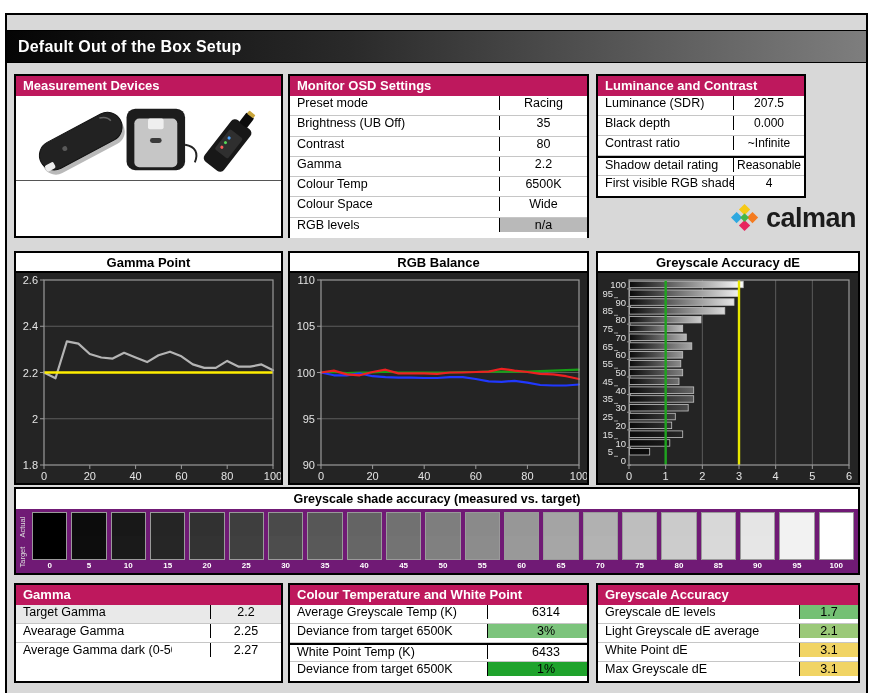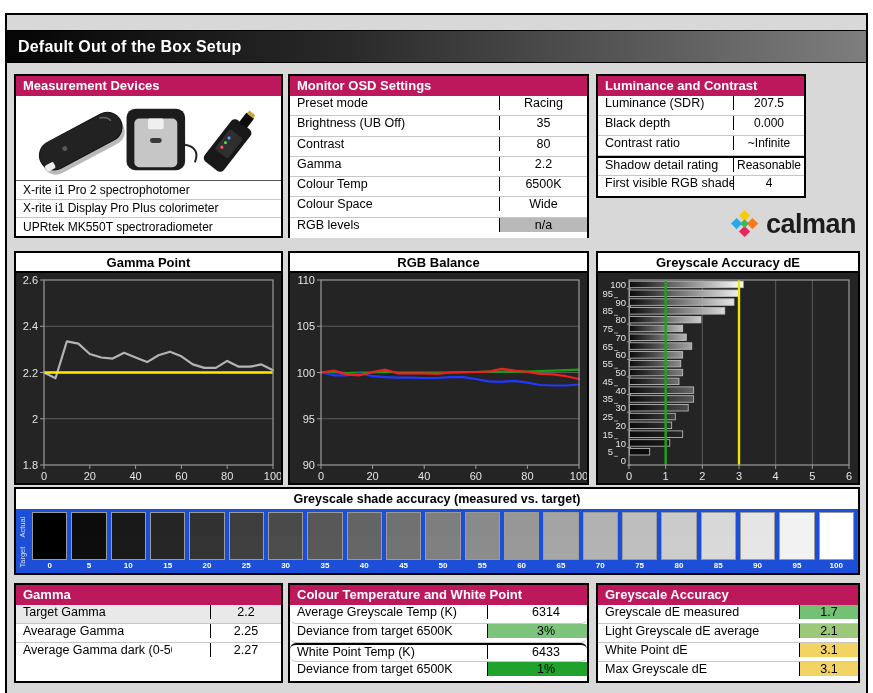--- a/index.html
+++ b/index.html
@@ -21,46 +21,46 @@
   #p-devices .imgarea{height:84px;background:#fff;border-bottom:1px solid #555;display:flex;align-items:center;justify-content:center;}
   #p-devices .dev-row{height:18.6px;display:flex;align-items:center;padding:0 7px;font-size:12px;border-bottom:1px solid #c6c6c6;box-sizing:border-box;}
   #p-devices .dev-row:last-child{border-bottom:none;}
   #p-osd{left:281px;top:59px;width:301px;height:164px;}
   #p-osd .trow{height:20.3px;}
   #p-osd .val{width:87px;}
   #p-lum{left:589px;top:59px;width:210px;height:124px;}
   #p-lum .trow{height:20px;}
   #p-lum .val{width:70px;font-size:12px;}
   
-  #logo{position:absolute;left:589px;top:188px;width:264px;height:42px;display:flex;align-items:center;justify-content:flex-end;padding-right:4px;box-sizing:border-box;}
+  #logo{position:absolute;left:589px;top:188px;width:264px;height:42px;display:flex;align-items:flex-start;justify-content:flex-end;padding-right:4px;box-sizing:border-box;}
   #logo .word{font-size:27px;font-weight:bold;color:#1c1c1c;letter-spacing:-0.5px;margin-left:6px;}
   
   .chart-panel{position:absolute;border:2px solid #000;background:#242424;box-sizing:border-box;}
   .chart-title{background:#fff;color:#000;font-weight:bold;font-size:13px;height:20px;line-height:20px;text-align:center;border-bottom:2px solid #000;box-sizing:border-box;}
   #c1{left:7px;top:236px;width:269px;height:234px;}
   #c2{left:281px;top:236px;width:301px;height:234px;}
   #c3{left:589px;top:236px;width:264px;height:234px;}
   
-  #strip{position:absolute;left:7px;top:472px;width:846px;height:88px;border:2px solid #000;box-sizing:border-box;background:#1d4ed8;}
+  #strip{position:absolute;left:7px;top:472px;width:846px;height:88px;border:2px solid #000;box-sizing:border-box;background:#701a75;}
   #strip .shead{background:#fff;color:#000;font-weight:bold;font-size:12.5px;height:20px;line-height:20px;text-align:center;box-sizing:border-box;}
   #strip .sbody{height:62px;display:flex;padding:3px 4px 0 2px;box-sizing:border-box;}
   #strip .side{width:14px;display:flex;flex-direction:column;}
   #strip .side span{flex:1;color:#ddd;font-size:7.5px;writing-mode:vertical-rl;transform:rotate(180deg);text-align:center;}
   #strip .cols{flex:1;display:flex;gap:4px;}
   .sw-col{flex:1;display:flex;flex-direction:column;}
   .sw{flex:1;border:1px solid #9a9a9a;display:flex;flex-direction:column;}
   .sw>div{flex:1;}
   .sw-lb{height:11px;color:#fff;font-size:8px;font-weight:bold;text-align:center;line-height:11px;}
   
   #p-gamma{left:7px;top:568px;width:269px;height:100px;}
   #p-gamma .trow{height:19px;gap:38px;}
   #p-gamma .trow:first-child{background:#e9e9e9;}
   #p-gamma .val{width:70px;}
   #p-ct{left:281px;top:568px;width:301px;height:100px;}
-  #p-ct .trow{height:19px;border-radius:6px;}
+  #p-ct .trow{height:19px;}
   #p-ct .val{width:82px;padding-left:17px;}
   #p-gs{left:589px;top:568px;width:264px;height:100px;}
   #p-gs .trow{height:19px;}
   #p-gs .val{width:58px;}
 </style>
 </head>
 <body>
 
 <div id="page">
   <div id="frame">
@@ -91,25 +91,20 @@
             <rect x="-12" y="-24" width="25" height="54" rx="5" fill="#181818"></rect>
             <rect x="-8" y="-12" width="17" height="26" rx="2" fill="#2f2f2f"></rect>
             <circle cx="-3" cy="-4" r="1.6" fill="#4aa3ff"></circle>
             <circle cx="-3" cy="2" r="1.6" fill="#57d657"></circle>
             <circle cx="-3" cy="8" r="1.6" fill="#ff5b5b"></circle>
             <rect x="-5" y="-36" width="10" height="13" rx="2" fill="#0c0c0c"></rect>
             <rect x="-4" y="-39" width="8" height="4" rx="1" fill="#caa63c"></rect>
           </g>
         </svg>
       </div>
-      <div>
-          <div class="dev-row">X-rite i1 Pro 2 spectrophotomer</div>
-          <div class="dev-row">X-rite i1 Display Pro Plus colorimeter</div>
-          <div class="dev-row">UPRtek MK550T spectroradiometer</div>
-        </div>
     </div>
 
     <div class="panel" id="p-osd">
       <div class="phead">Monitor OSD Settings</div>
       <div>
           <div class="trow">
             <span class="lbl">Preset mode</span>
             <span class="val">Racing</span>
           </div>
           <div class="trow">
@@ -615,21 +610,21 @@
             <span class="lbl">Deviance from target 6500K</span>
             <span class="val" style="background: rgb(31, 163, 44);">1%</span>
           </div>
         </div>
     </div>
 
     <div class="panel" id="p-gs">
       <div class="phead">Greyscale Accuracy</div>
       <div>
           <div class="trow">
-            <span class="lbl">Greyscale dE measured</span>
+            <span class="lbl">Greyscale dE levels</span>
             <span class="val" style="background: rgb(116, 192, 116);">1.7</span>
           </div>
           <div class="trow">
             <span class="lbl">Light Greyscale dE average</span>
             <span class="val" style="background: rgb(155, 201, 121);">2.1</span>
           </div>
           <div class="trow">
             <span class="lbl">White Point dE</span>
             <span class="val" style="background: rgb(241, 212, 100);">3.1</span>
           </div>

